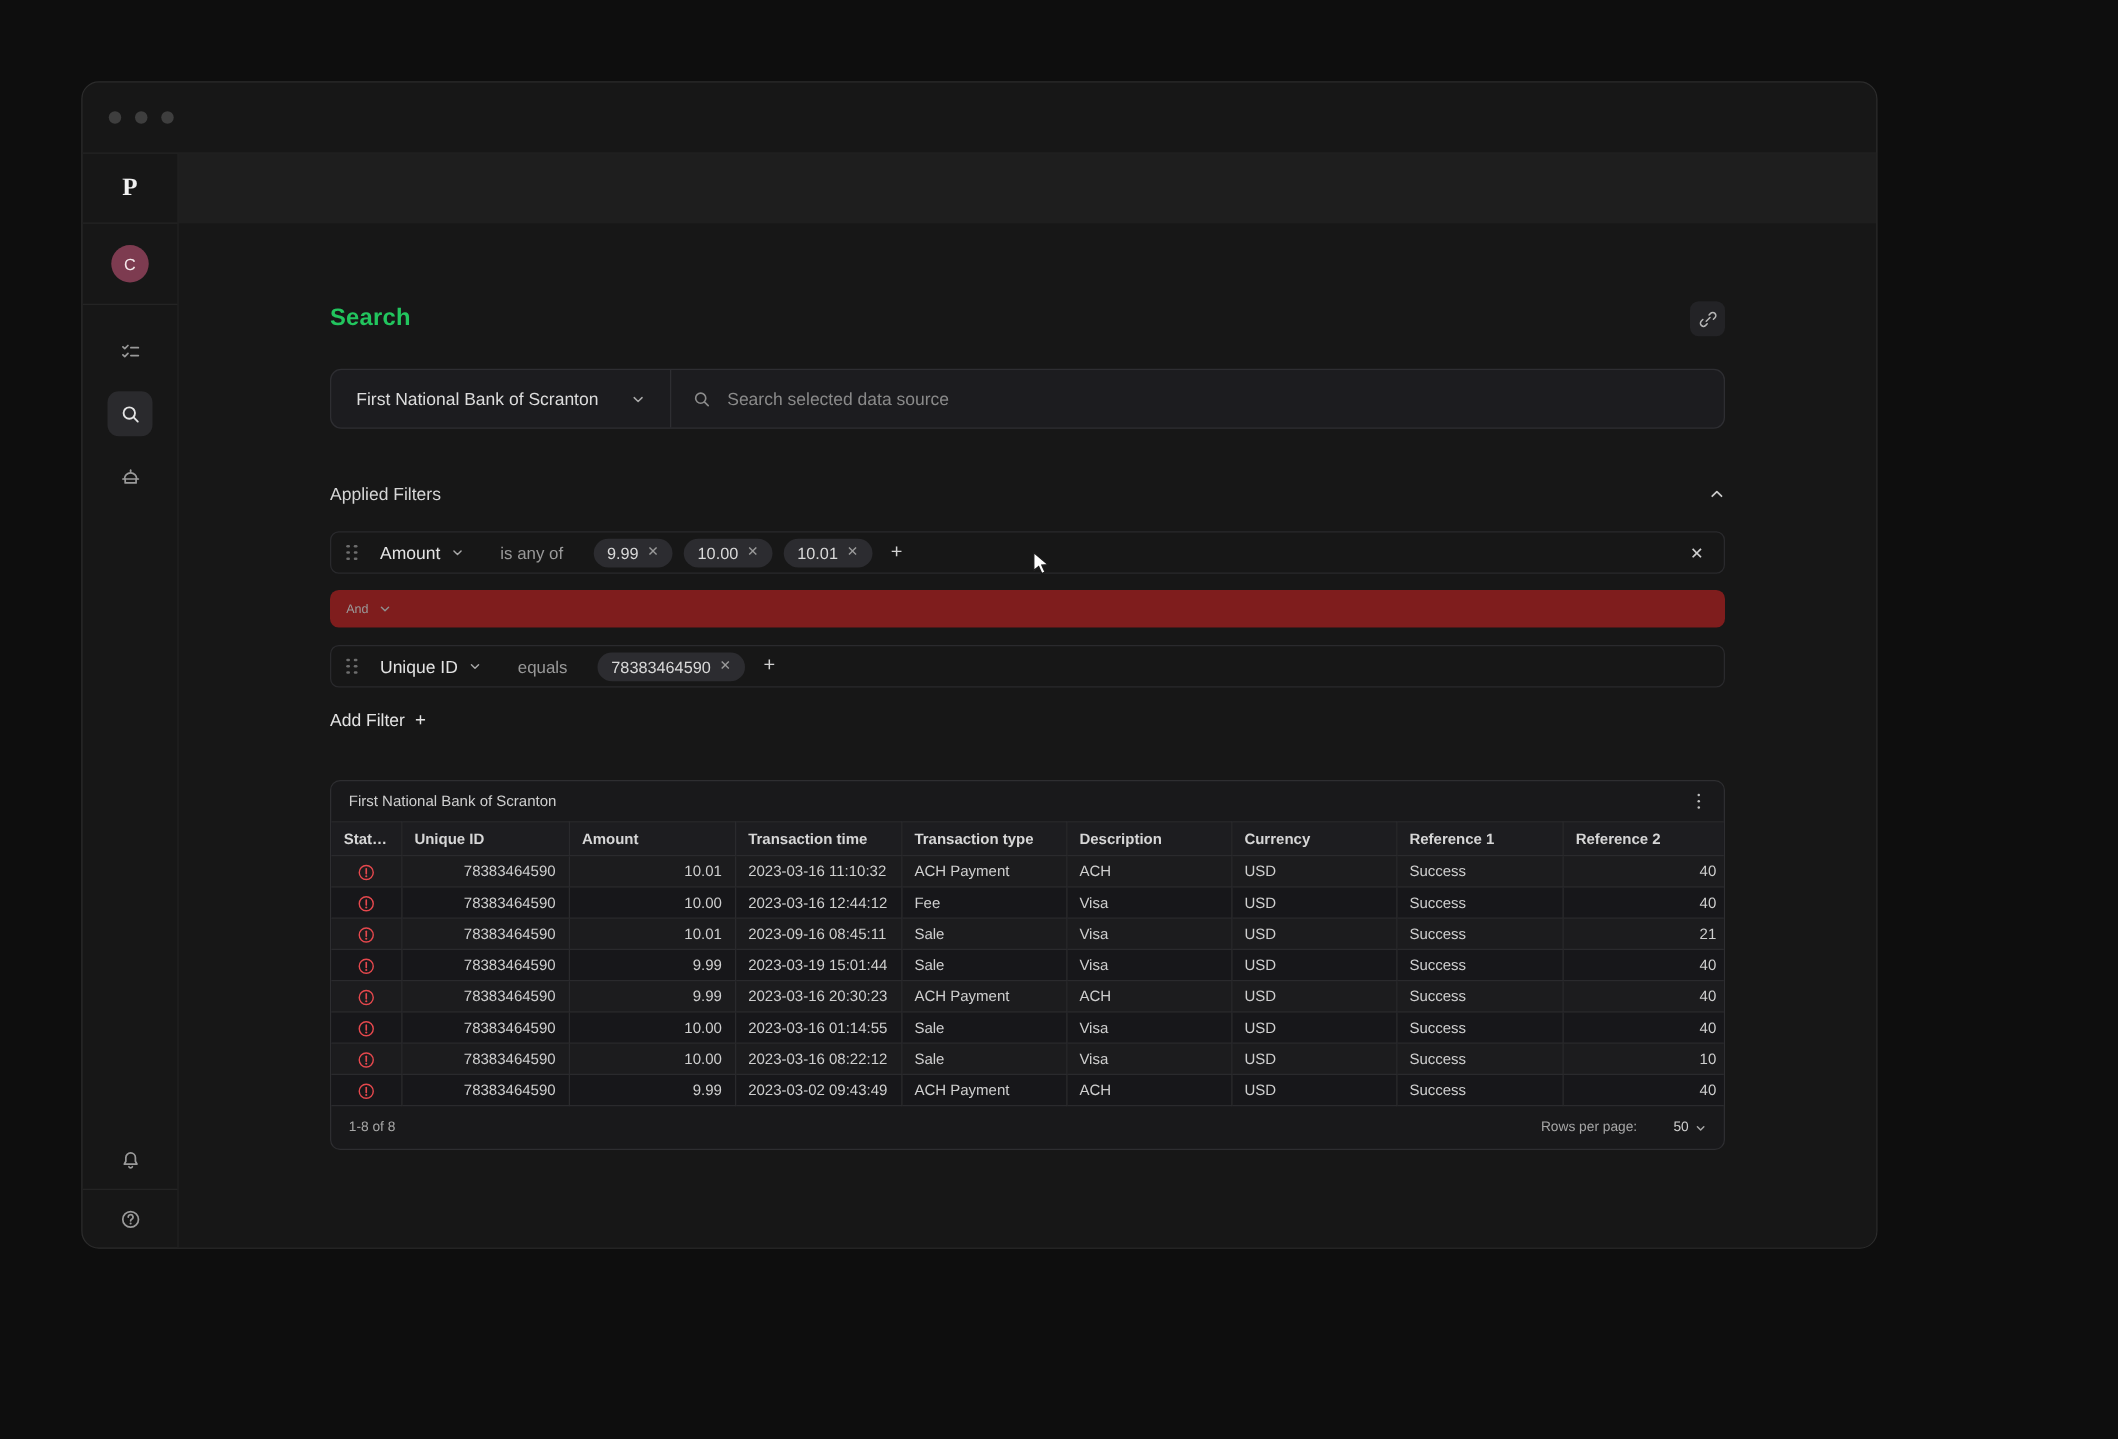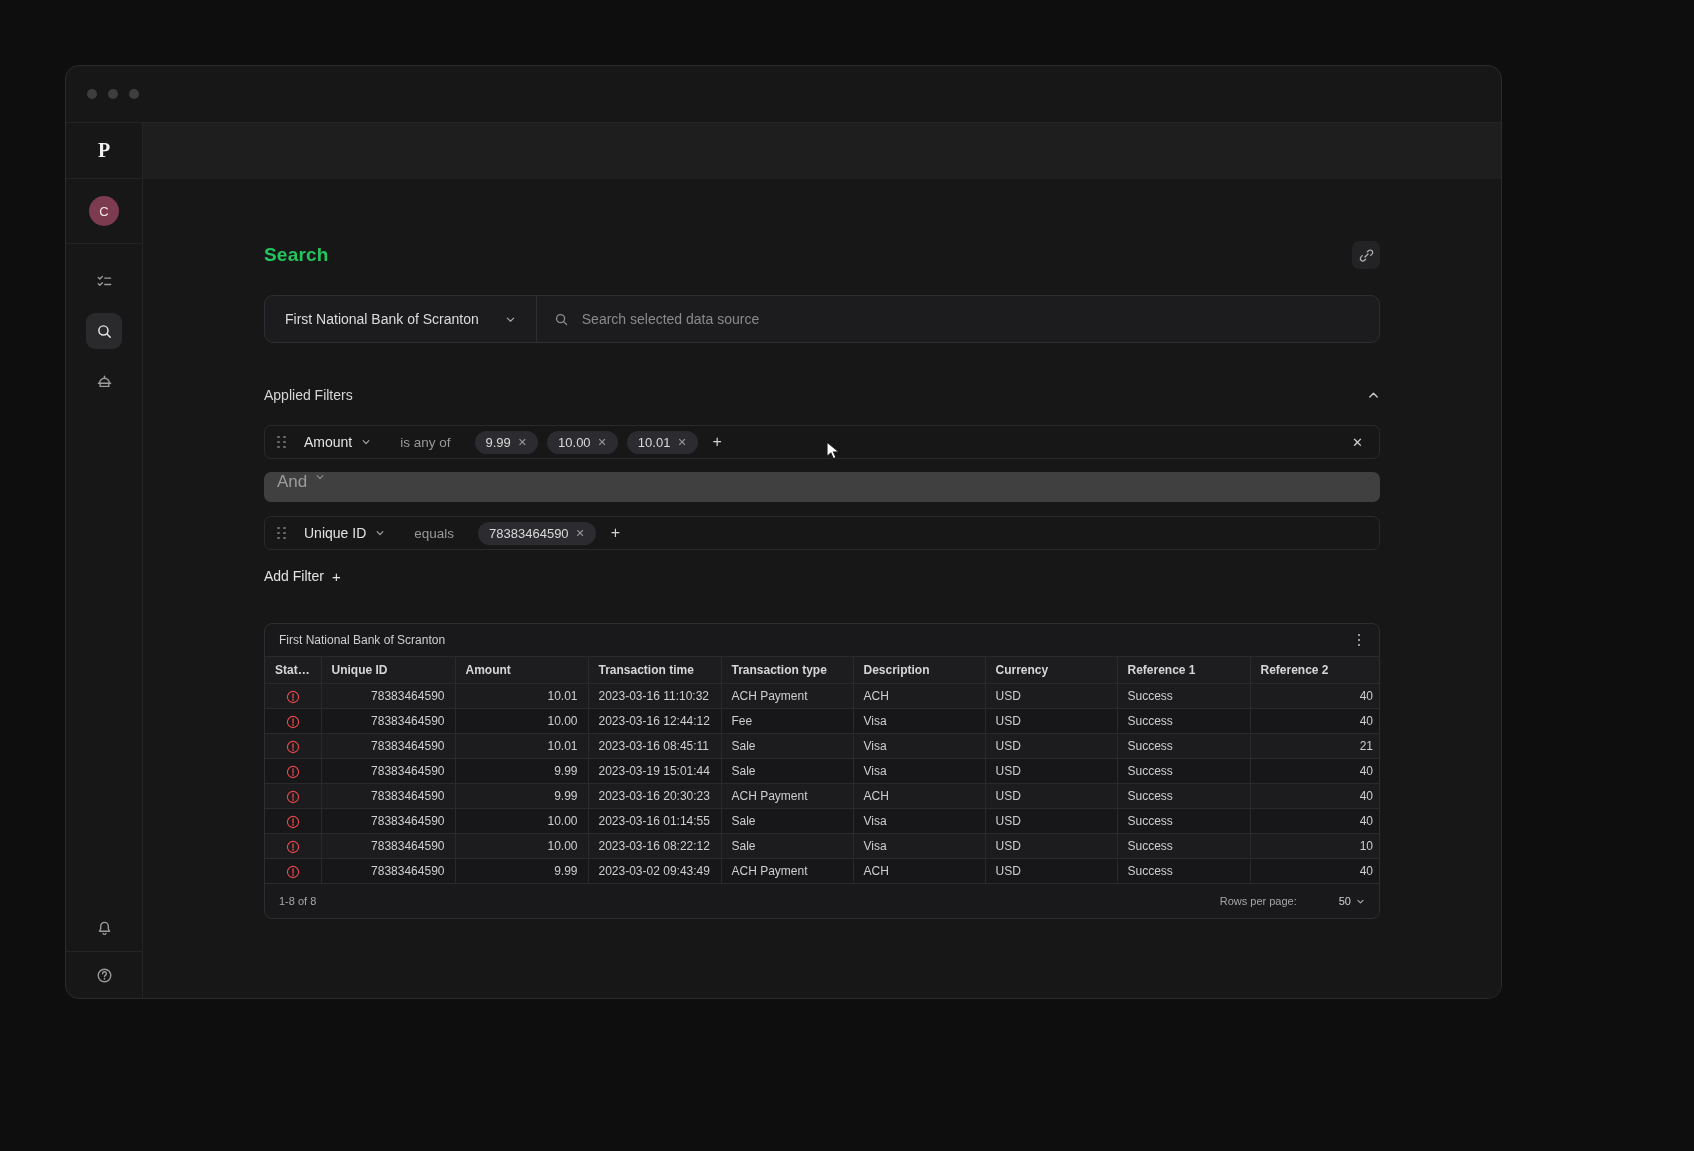--- a/index.html
+++ b/index.html
@@ -53,21 +53,21 @@
   .filter-row.second { margin-top:14px; }
   .drag { display:grid; grid-template-columns:repeat(2, 3px); gap:2.5px 3px; margin-right:13px; cursor:grab; }
   .drag span { width:2.5px; height:2.5px; border-radius:50%; background:#6d6d6d; }
   .field-select { display:flex; align-items:center; gap:9px; color:#e3e3e3; font-size:14px; cursor:pointer; padding:0 5px; }
   .op { color:#999999; font-size:13.5px; margin-left:24px; }
   .chips { display:flex; align-items:center; gap:9px; margin-left:24px; }
   .chip { display:flex; align-items:center; gap:7px; background:#2c2c30; border-radius:999px; padding:4px 11px; font-size:13px; color:#d9d9d9; cursor:pointer; white-space:nowrap; }
   .chip .chip-x { color:#9a9a9a; font-size:11px; line-height:1; }
   .plus-btn { margin-left:15px; color:#d2d2d2; font-size:16px; line-height:1; cursor:pointer; }
   .row-close { margin-left:auto; color:#cfcfcf; font-size:13px; cursor:pointer; padding:2px 4px; }
-  .and-row { margin-top:13px; height:30px; background:#404040; border-radius:7px; display:flex; gap:8px; padding:0 13px; color:#9b9b9b; font-size:17px; cursor:pointer; }
+  .and-row { margin-top:13px; height:30px; background:#7f1d1d; border-radius:7px; display:flex; align-items:center; gap:8px; padding:0 13px; color:#9b9b9b; font-size:10px; cursor:pointer; }
   .add-filter { margin-top:18px; display:inline-flex; align-items:center; gap:8px; color:#e3e3e3; font-size:14px; cursor:pointer; }
   .add-filter .plus { font-size:15px; line-height:1; color:#e3e3e3; }
 
   
   .card { margin-top:38px; border:1px solid #2e2e31; border-radius:8px; overflow:hidden; background:#19191b; }
   .card-head { height:32px; display:flex; align-items:center; justify-content:space-between; padding:0 14px; font-size:12px; color:#cfcfcf; }
   .kebab { display:flex; flex-direction:column; gap:2.5px; cursor:pointer; padding:3px 5px; }
   .kebab span { width:2.5px; height:2.5px; border-radius:50%; background:#c0c0c0; }
   table { width:100%; border-collapse:collapse; table-layout:fixed; font-size:12px; color:#cfcfcf; }
   th, td { border:1px solid #2a2a2d; white-space:nowrap; overflow:hidden; text-overflow:ellipsis; }
@@ -75,21 +75,21 @@
   th:last-child, td:last-child { border-right:none; }
   thead th { background:#1d1d20; font-weight:700; text-align:left; padding:6px 10px; color:#d6d6d6; }
   tbody td { padding:5px 10px; }
   tbody tr:nth-child(odd)  { background:#1c1c1e; }
   tbody tr:nth-child(even) { background:#17171a; }
   tbody tr { cursor:pointer; }
   .al-r { text-align:right; }
   .al-c { text-align:center; }
   .status-cell { padding:3px 0 1px 0; }
   .card-foot { height:34px; display:flex; align-items:center; justify-content:space-between; padding:0 14px; font-size:11px; color:#a6a6a6; }
-  .rpp { display:flex; gap:22px; }
+  .rpp { display:flex; gap:9px; }
   .rpp-val { display:flex; align-items:center; gap:5px; color:#d0d0d0; cursor:pointer;padding-left:20px; }
 
   .cursor { position:absolute; left:826px; top:441px; pointer-events:none; z-index:50; }
 
   svg.icon { display:block; }
 </style>
 </head>
 <body>
 
 <div class="window">
@@ -325,21 +325,21 @@
                   <td class="al-r">40</td>
                 </tr>
                 <tr>
                   <td class="status-cell al-c"><svg width="14" height="14" viewBox="0 0 16 16" style="display:inline-block;vertical-align:middle">
                       <circle cx="8" cy="8" r="6.4" fill="none" stroke="#e5484d" stroke-width="1.3"></circle>
                       <line x1="8" y1="4.6" x2="8" y2="9.2" stroke="#e5484d" stroke-width="1.5" stroke-linecap="round"></line>
                       <circle cx="8" cy="11.4" r="1" fill="#e5484d"></circle>
                     </svg></td>
                   <td class="al-r">78383464590</td>
                   <td class="al-r">10.01</td>
-                  <td>2023-03-16 08:45:11</td>
+                  <td>2023-09-16 08:45:11</td>
                   <td>Sale</td>
                   <td>Visa</td>
                   <td>USD</td>
                   <td>Success</td>
                   <td class="al-r">21</td>
                 </tr>
                 <tr>
                   <td class="status-cell al-c"><svg width="14" height="14" viewBox="0 0 16 16" style="display:inline-block;vertical-align:middle">
                       <circle cx="8" cy="8" r="6.4" fill="none" stroke="#e5484d" stroke-width="1.3"></circle>
                       <line x1="8" y1="4.6" x2="8" y2="9.2" stroke="#e5484d" stroke-width="1.5" stroke-linecap="round"></line>

